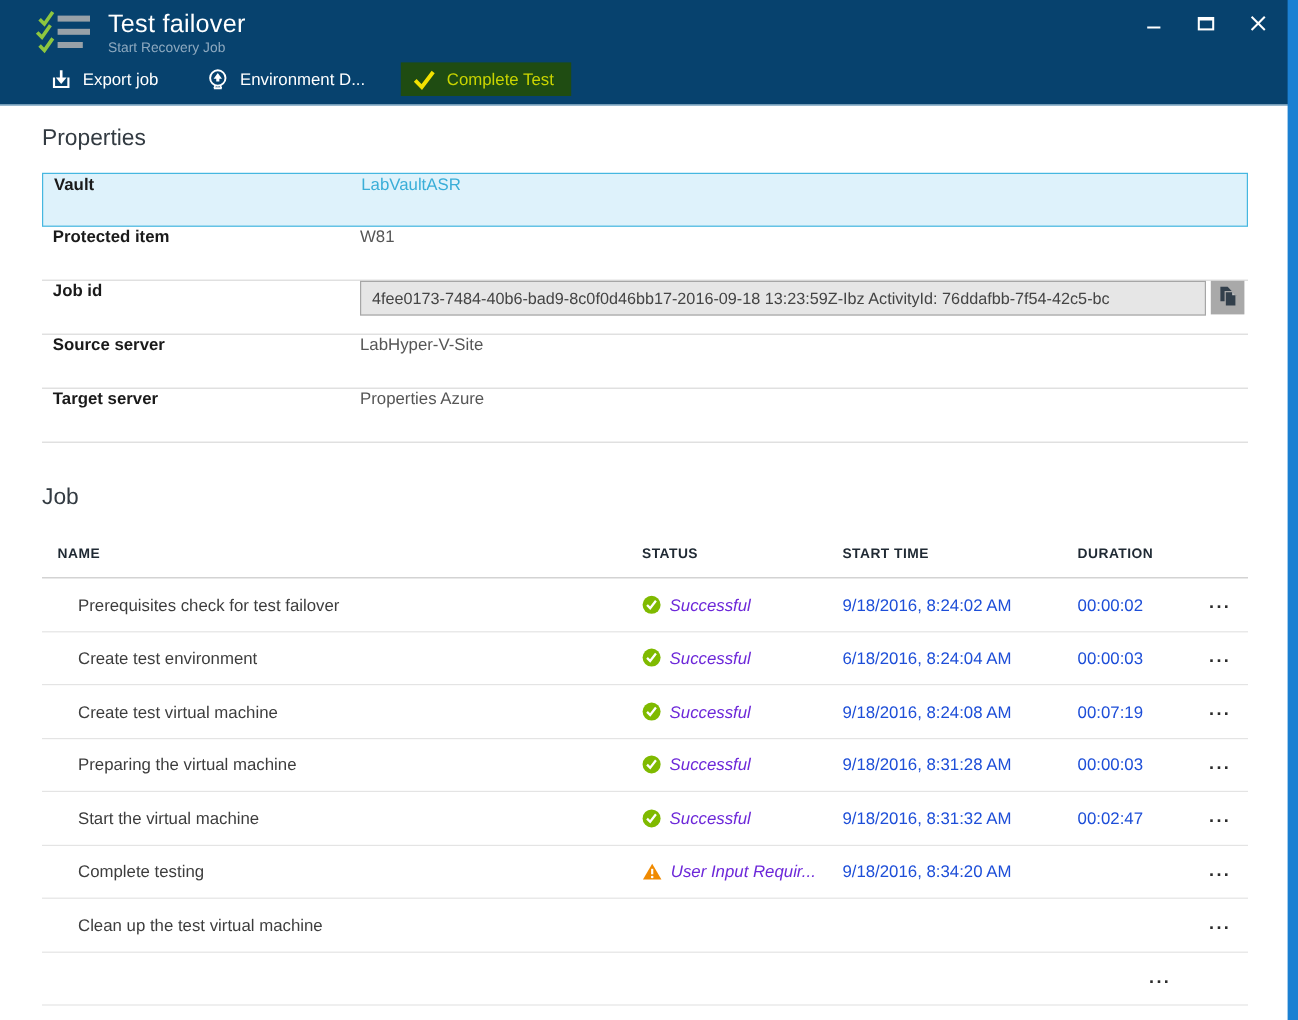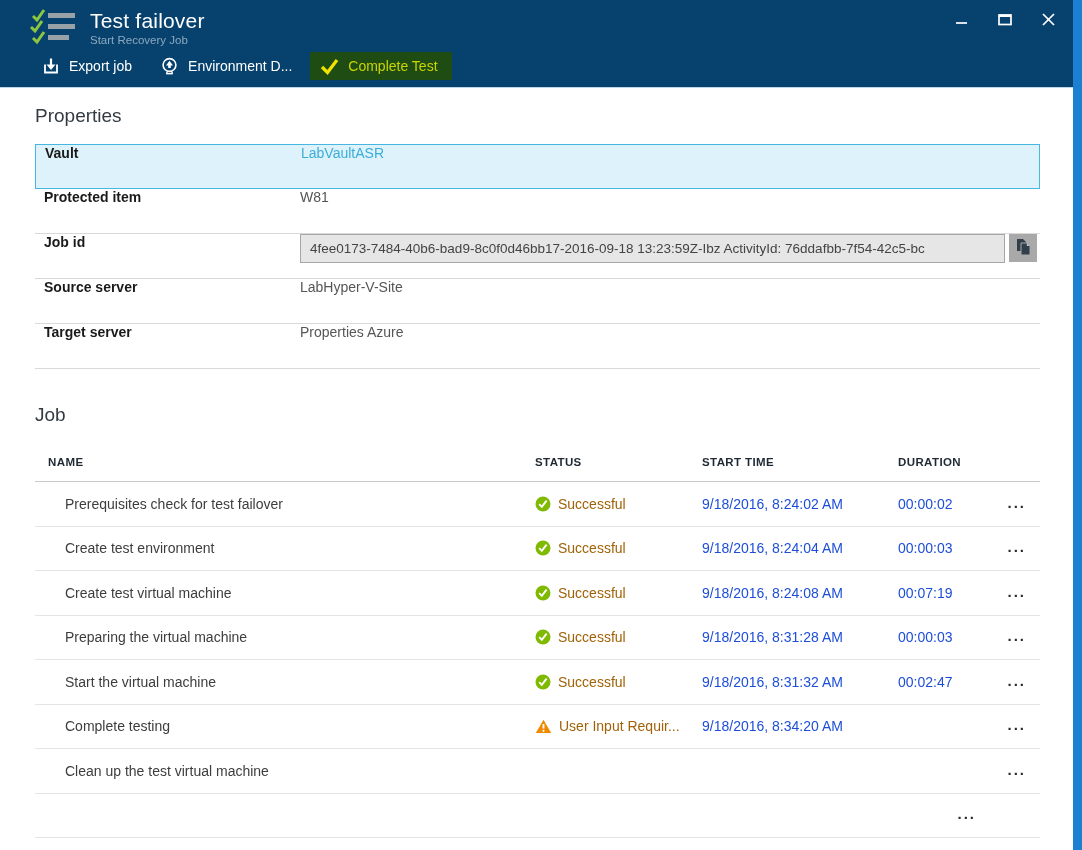--- a/index.html
+++ b/index.html
@@ -13,21 +13,21 @@
 
   
   .blade-header { background:#07426e; height:88px; color:#fff; position:relative; border-bottom:1px solid #bcd7ea; }
   .header-top { display:flex; align-items:flex-start; padding:8px 0 0 30px; }
   .checklist-icon { width:48px; height:40px; margin-right:12px; flex:none; }
   .title-block h1 { margin:0; font-size:21px; font-weight:400; line-height:25px; letter-spacing:0.2px; }
   .subtitle { font-size:11.5px; color:#8ea9bf; margin-top:1px; }
   .window-controls { position:absolute; top:10px; right:24px; display:flex; gap:24px; }
   .winbtn { background:none; border:none; padding:2px; cursor:pointer; line-height:0; }
 
-  .toolbar { display:flex; align-items:center; padding-left:32px; height:38px; gap:8px; position:absolute; bottom:2px; left:0; }
+  .toolbar { display:flex; align-items:center; padding-left:32px; height:38px; gap:20px; position:absolute; bottom:2px; left:0; }
   .toolbar-btn { display:flex; align-items:center; gap:9px; background:none; border:none; color:#fff;
     font-size:14px; font-family:inherit; cursor:pointer; padding:4px 10px; line-height:18px; }
   .toolbar-btn .tb-icon { line-height:0; }
   .toolbar-btn.highlighted { background:#1f4c12; color:#c9d400; padding:5px 14px 5px 10px; }
 
   
   main { padding:0 0 0 35px; }
   .section-heading { font-size:19px; font-weight:400; color:#333b42; margin:0; }
   #properties-heading { padding-top:17px; padding-bottom:17px; }
   #job-heading { padding-top:35px; padding-bottom:16px; }
@@ -45,21 +45,21 @@
   .copy-btn { width:28px; height:28px; margin-left:4px; background:#a9a9a9; border:none; cursor:pointer;
     display:flex; align-items:center; justify-content:center; flex:none; padding:0; }
 
   .jobtable { width:1005px; }
   .job-header { display:grid; grid-template-columns:500px 167px 196px 92px 1fr; height:40px; align-items:center;
     border-bottom:1px solid #c9c9c9; font-size:11.5px; font-weight:bold; color:#1f2933; letter-spacing:0.4px; }
   .job-header .h-name { padding-left:13px; }
   .job-row { display:grid; grid-template-columns:500px 167px 196px 92px 1fr; height:44.5px; align-items:center;
     border-bottom:1px solid #e4e4e4; font-size:14px; color:#3d3d3d; }
   .col-name { padding-left:30px; white-space:nowrap; overflow:hidden; }
-  .col-status { display:flex; align-items:flex-end; gap:7px; color:#a16207; white-space:nowrap; }
+  .col-status { display:flex; align-items:flex-end; gap:7px; color:#6d28d9; white-space:nowrap;font-style:italic; }
   .col-status .status-icon { line-height:0; flex:none; }
   .col-start, .col-duration { color:#1d4ed8; white-space:nowrap; }
   .col-menu { text-align:right; padding-right:14px; }
   .ellipsis-btn { background:none; border:none; color:#2b2b2b; font-size:15px; font-weight:bold;
     letter-spacing:2px; cursor:pointer; padding:0 0 6px 0; line-height:8px; font-family:inherit; }
 </style>
 </head>
 <body>
 
 <div class="accent-strip"></div>
@@ -203,21 +203,21 @@
 
       <div class="job-row">
         <div class="col-name">Create test environment</div>
         <div class="col-status">
           <span class="status-icon"><svg width="16" height="16" viewBox="0 0 16 16">
               <circle cx="8" cy="8" r="7.5" fill="#7fba00"></circle>
               <polyline points="4.2,8.2 6.8,10.8 11.6,4.6" fill="none" stroke="#fff" stroke-width="1.9"></polyline>
             </svg></span>
           <span class="status-text">Successful</span>
         </div>
-        <div class="col-start">9/18/2016, 8:24:04 AM</div>
+        <div class="col-start">6/18/2016, 8:24:04 AM</div>
         <div class="col-duration">00:00:03</div>
         <div class="col-menu">
           <button class="ellipsis-btn">...</button>
         </div>
       </div>
 
       <div class="job-row">
         <div class="col-name">Create test virtual machine</div>
         <div class="col-status">
           <span class="status-icon"><svg width="16" height="16" viewBox="0 0 16 16">

